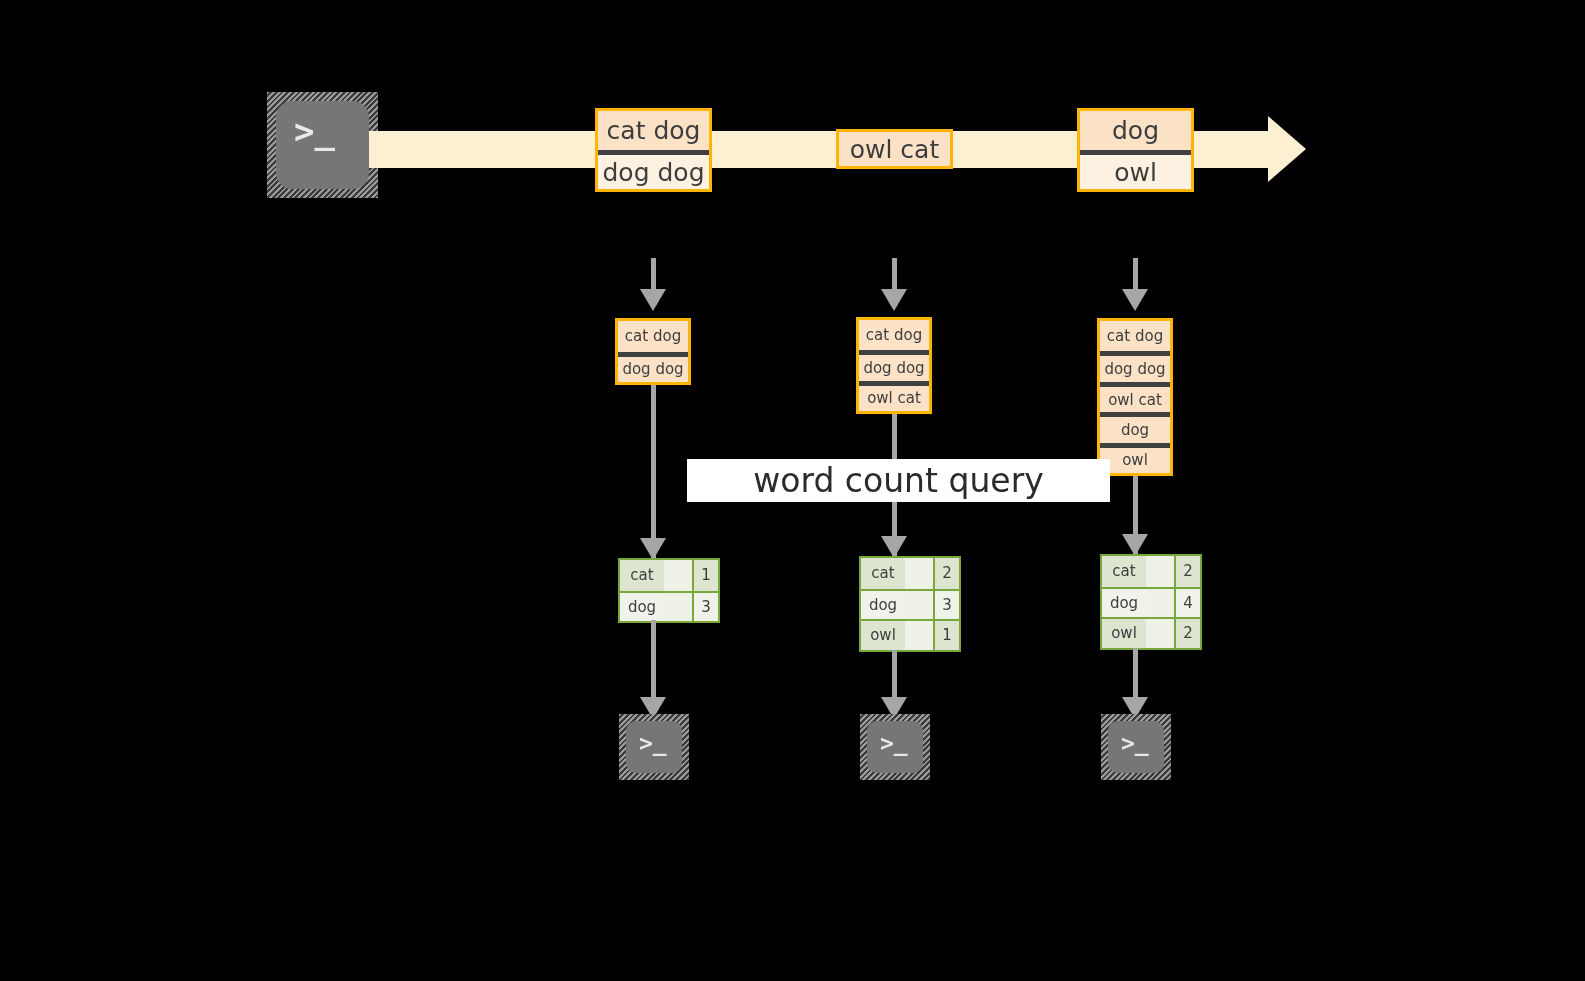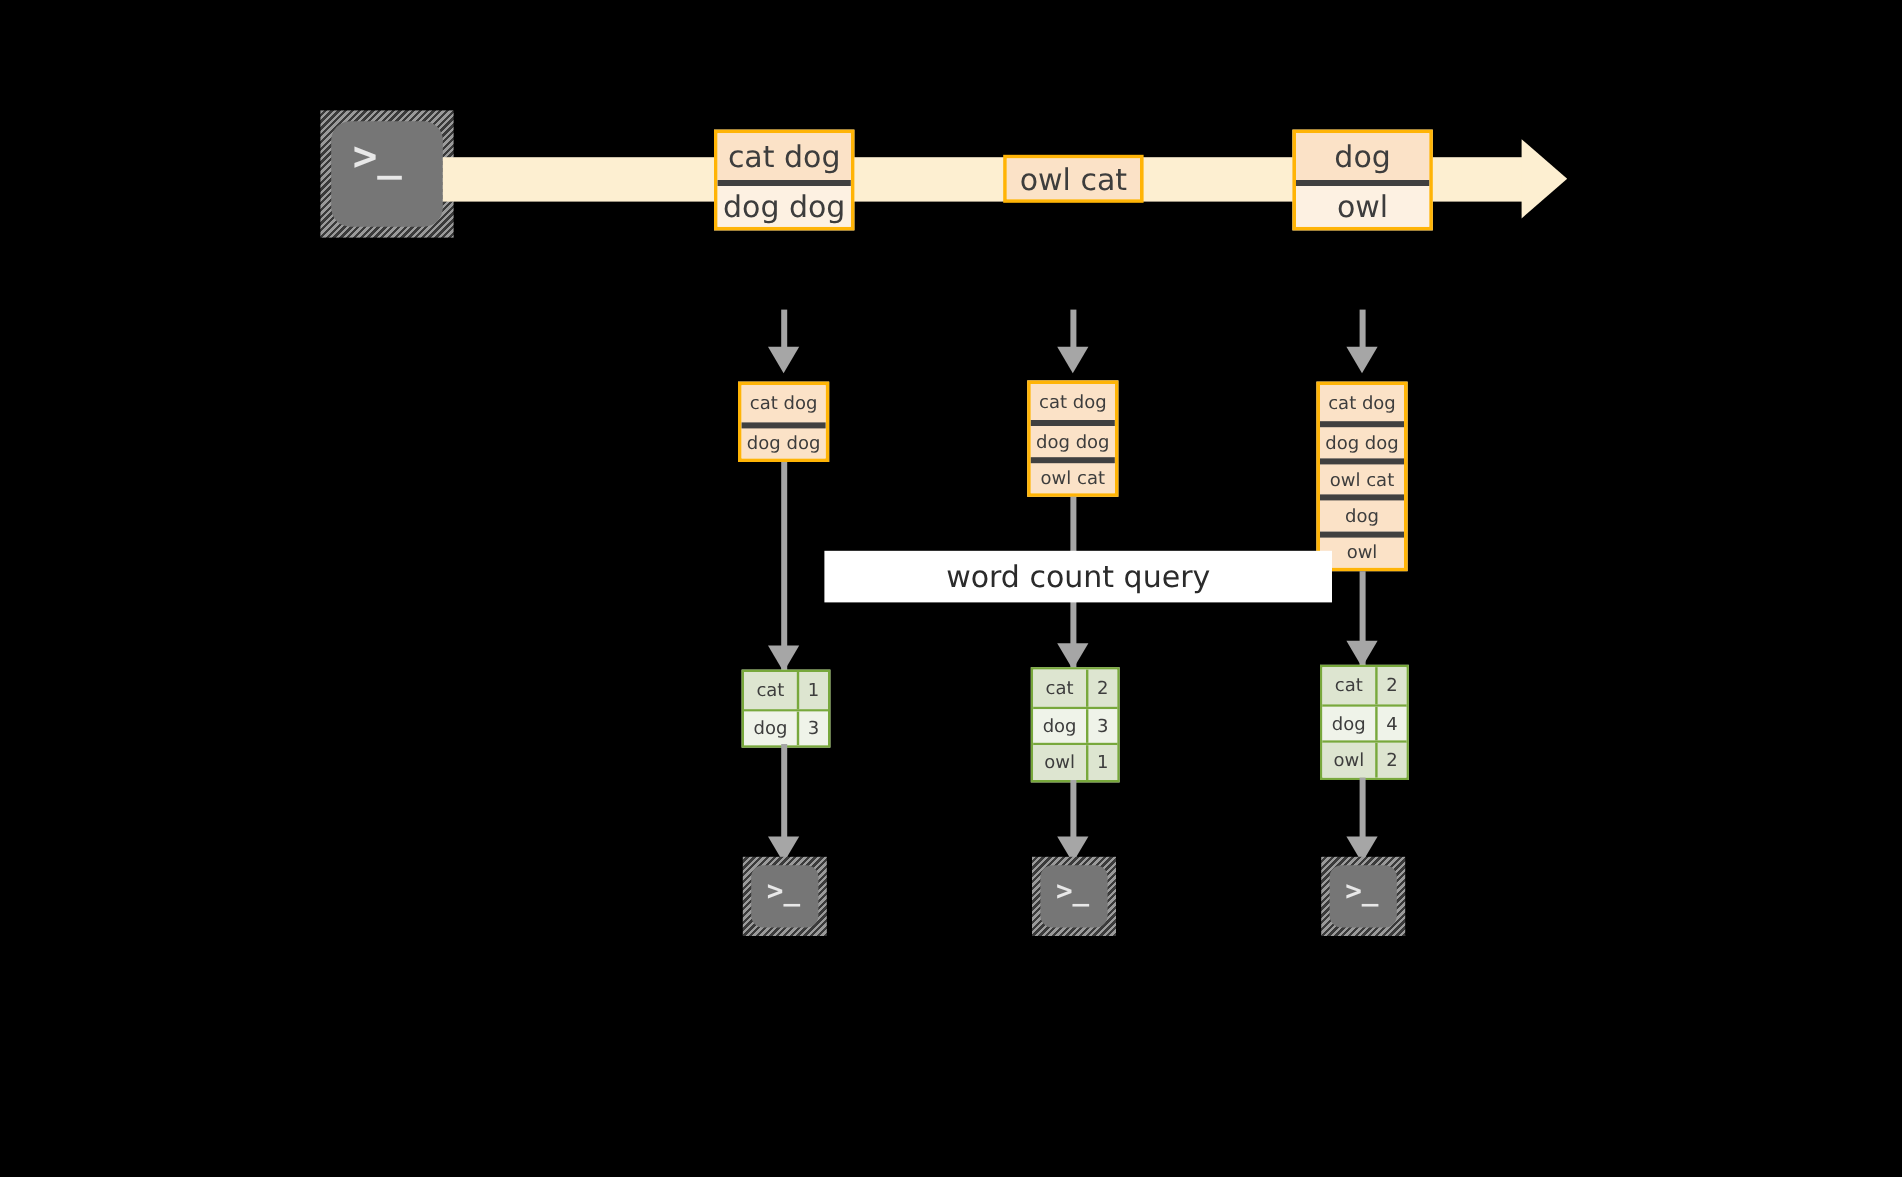--- a/index.html
+++ b/index.html
@@ -85,20 +85,21 @@
   .greenbox {
     position: absolute;
     border: 2px solid #78a83c;
     display: flex;
     flex-direction: column;
     background: #eef2e6;
   }
   .greenbox .grow {
     display: flex;
     height: 30.5px;
+    gap: 28px;
   }
   .greenbox .grow + .grow { border-top: 2px solid #78a83c; }
   .greenbox .gcell {
     display: flex;
     align-items: center;
     justify-content: center;
     color: #3d3d3d;
     font-size: 15px;
     background: #dde5d0;
   }
@@ -126,21 +127,21 @@
   }
 
   
   .banner {
     position: absolute;
     background: #ffffff;
     display: flex;
     align-items: center;
     justify-content: center;
     color: #2b2b2b;
-    font-size: 25px;
+    font-size: 33px;
     white-space: nowrap;
   }
 </style>
 </head>
 <body>
 
 <div id="canvas">
 
   <div class="term term-big" style="left:267px; top:92px; width:111px; height:106px;">
     <div class="term-inner">

